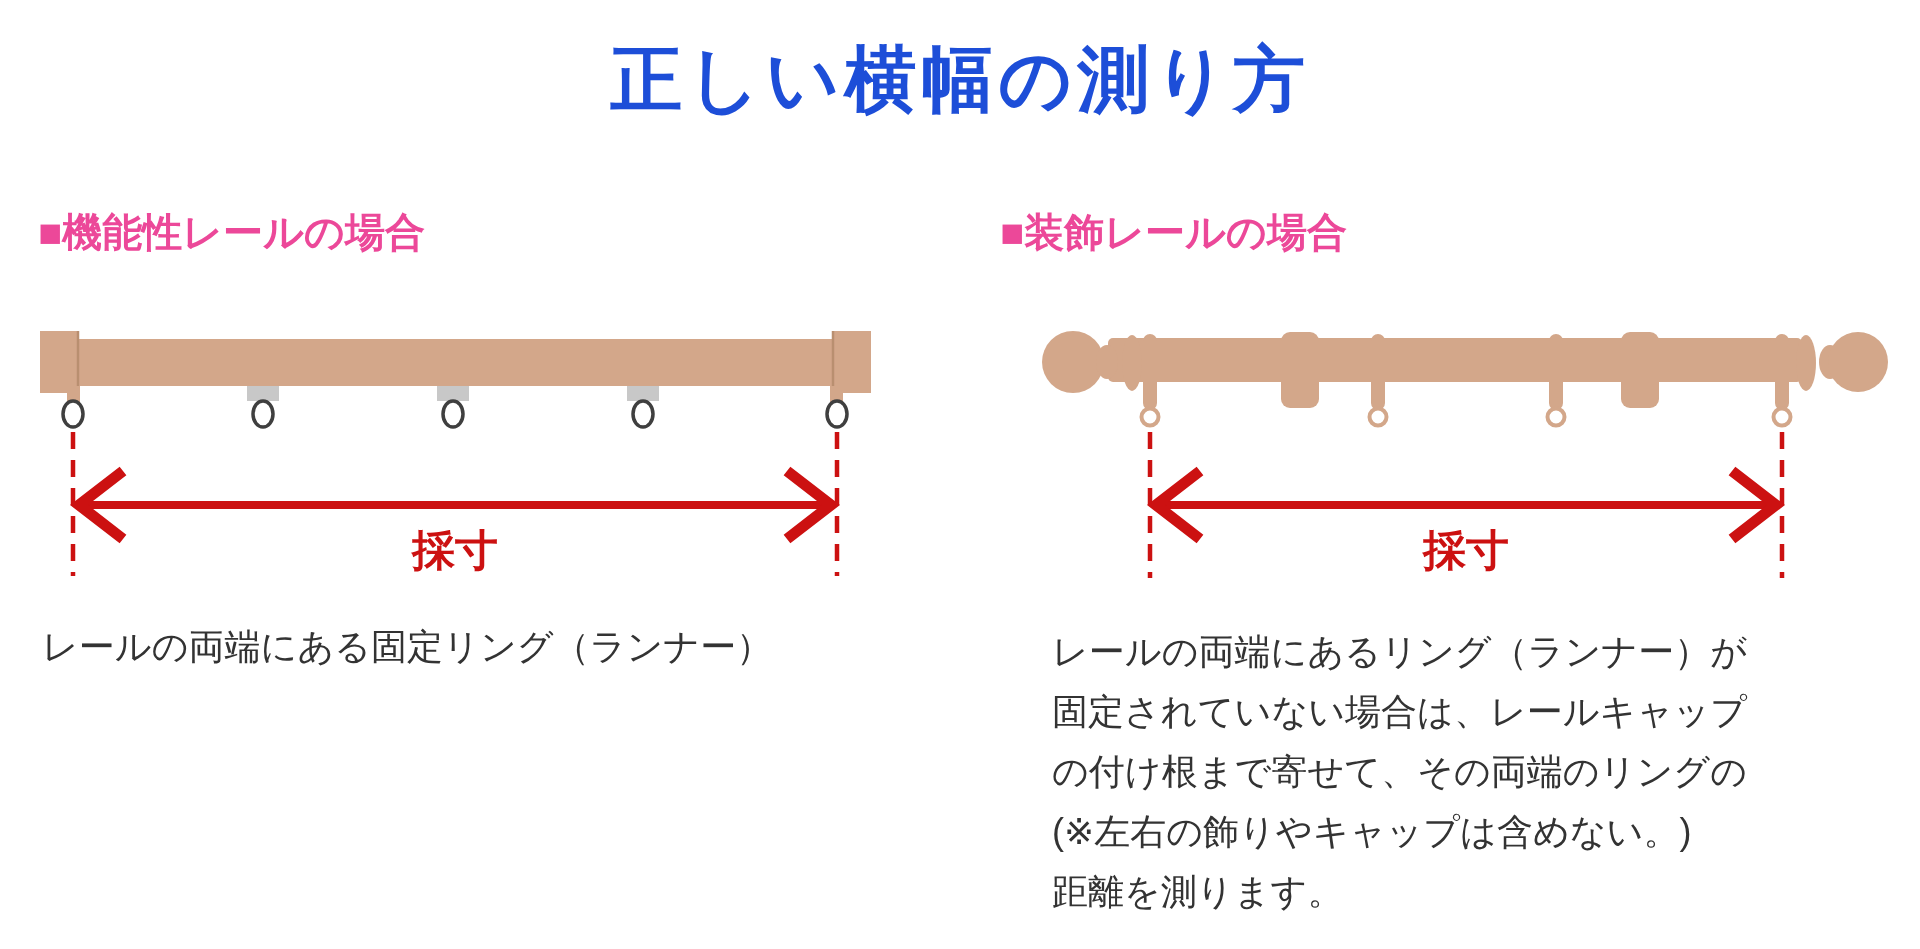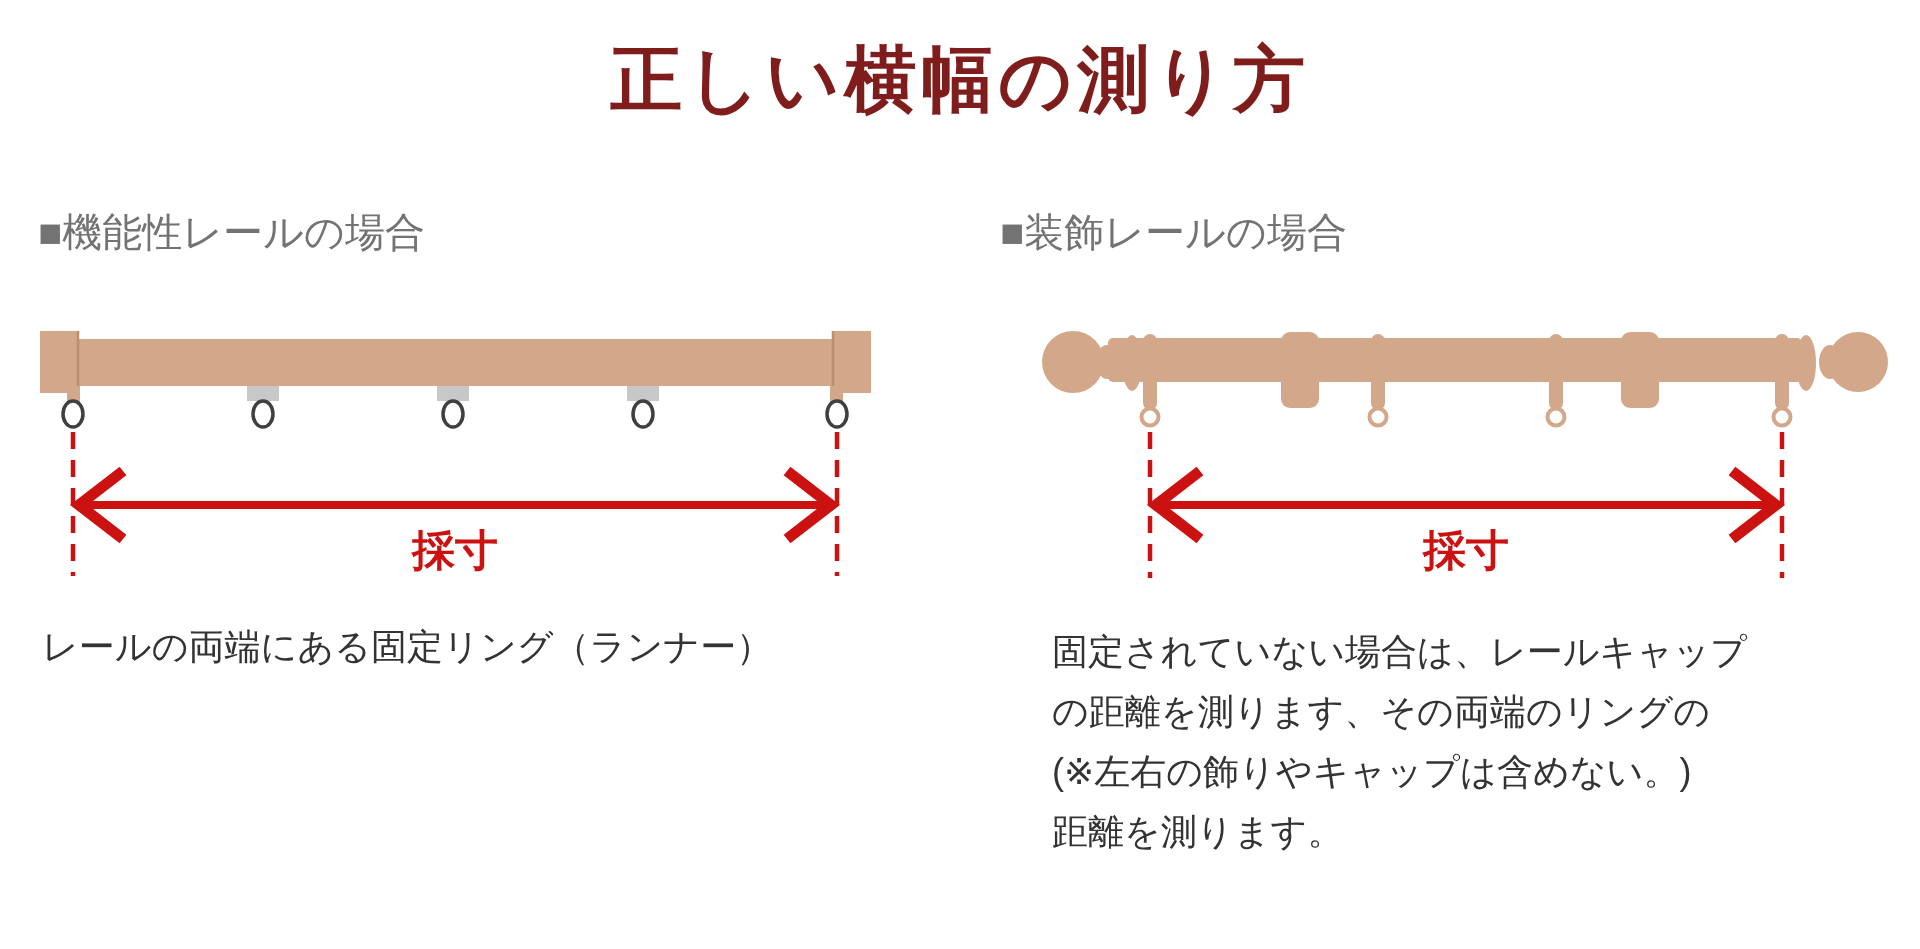--- a/index.html
+++ b/index.html
@@ -12,27 +12,27 @@
     color: #3a3a3a;
     overflow: hidden;
   }
   .page-title {
     position: absolute;
     top: 32px; left: 0; width: 1920px;
     text-align: center;
     font-size: 72px;
     font-weight: bold;
     letter-spacing: 5px;
-    color: #7f1d1d;
+    color: #1d4ed8;
   }
   .section-heading {
     position: absolute;
     font-size: 40px;
-    font-weight: 400;
-    color: #737373;
+    font-weight: 700;
+    color: #ec4899;
     white-space: nowrap;
   }
   #heading-functional { left: 38px;  top: 205px; }
   #heading-decorative { left: 1000px; top: 205px; }
 
   .diagram { position: absolute; }
   #diagram-functional { left: 30px;  top: 320px; }
   #diagram-decorative { left: 1030px; top: 320px; }
 
   .description {
@@ -137,17 +137,18 @@
   </g>
 
   <text class="measure-label" x="436" y="245" text-anchor="middle" fill="#cc1111">採寸</text>
 </svg>
 
 <div class="description" id="description-functional">
   <div class="line">レールの両端にある固定リング（ランナー）</div>
 </div>
 
 <div class="description" id="description-decorative">
+  <div class="line">レールの両端にあるリング（ランナー）が</div>
   <div class="line">固定されていない場合は、レールキャップ</div>
-  <div class="line">の距離を測ります、その両端のリングの</div>
+  <div class="line">の付け根まで寄せて、その両端のリングの</div>
   <div class="line">(※左右の飾りやキャップは含めない。)</div>
   <div class="line">距離を測ります。</div>
 </div>
 
 </body></html>

